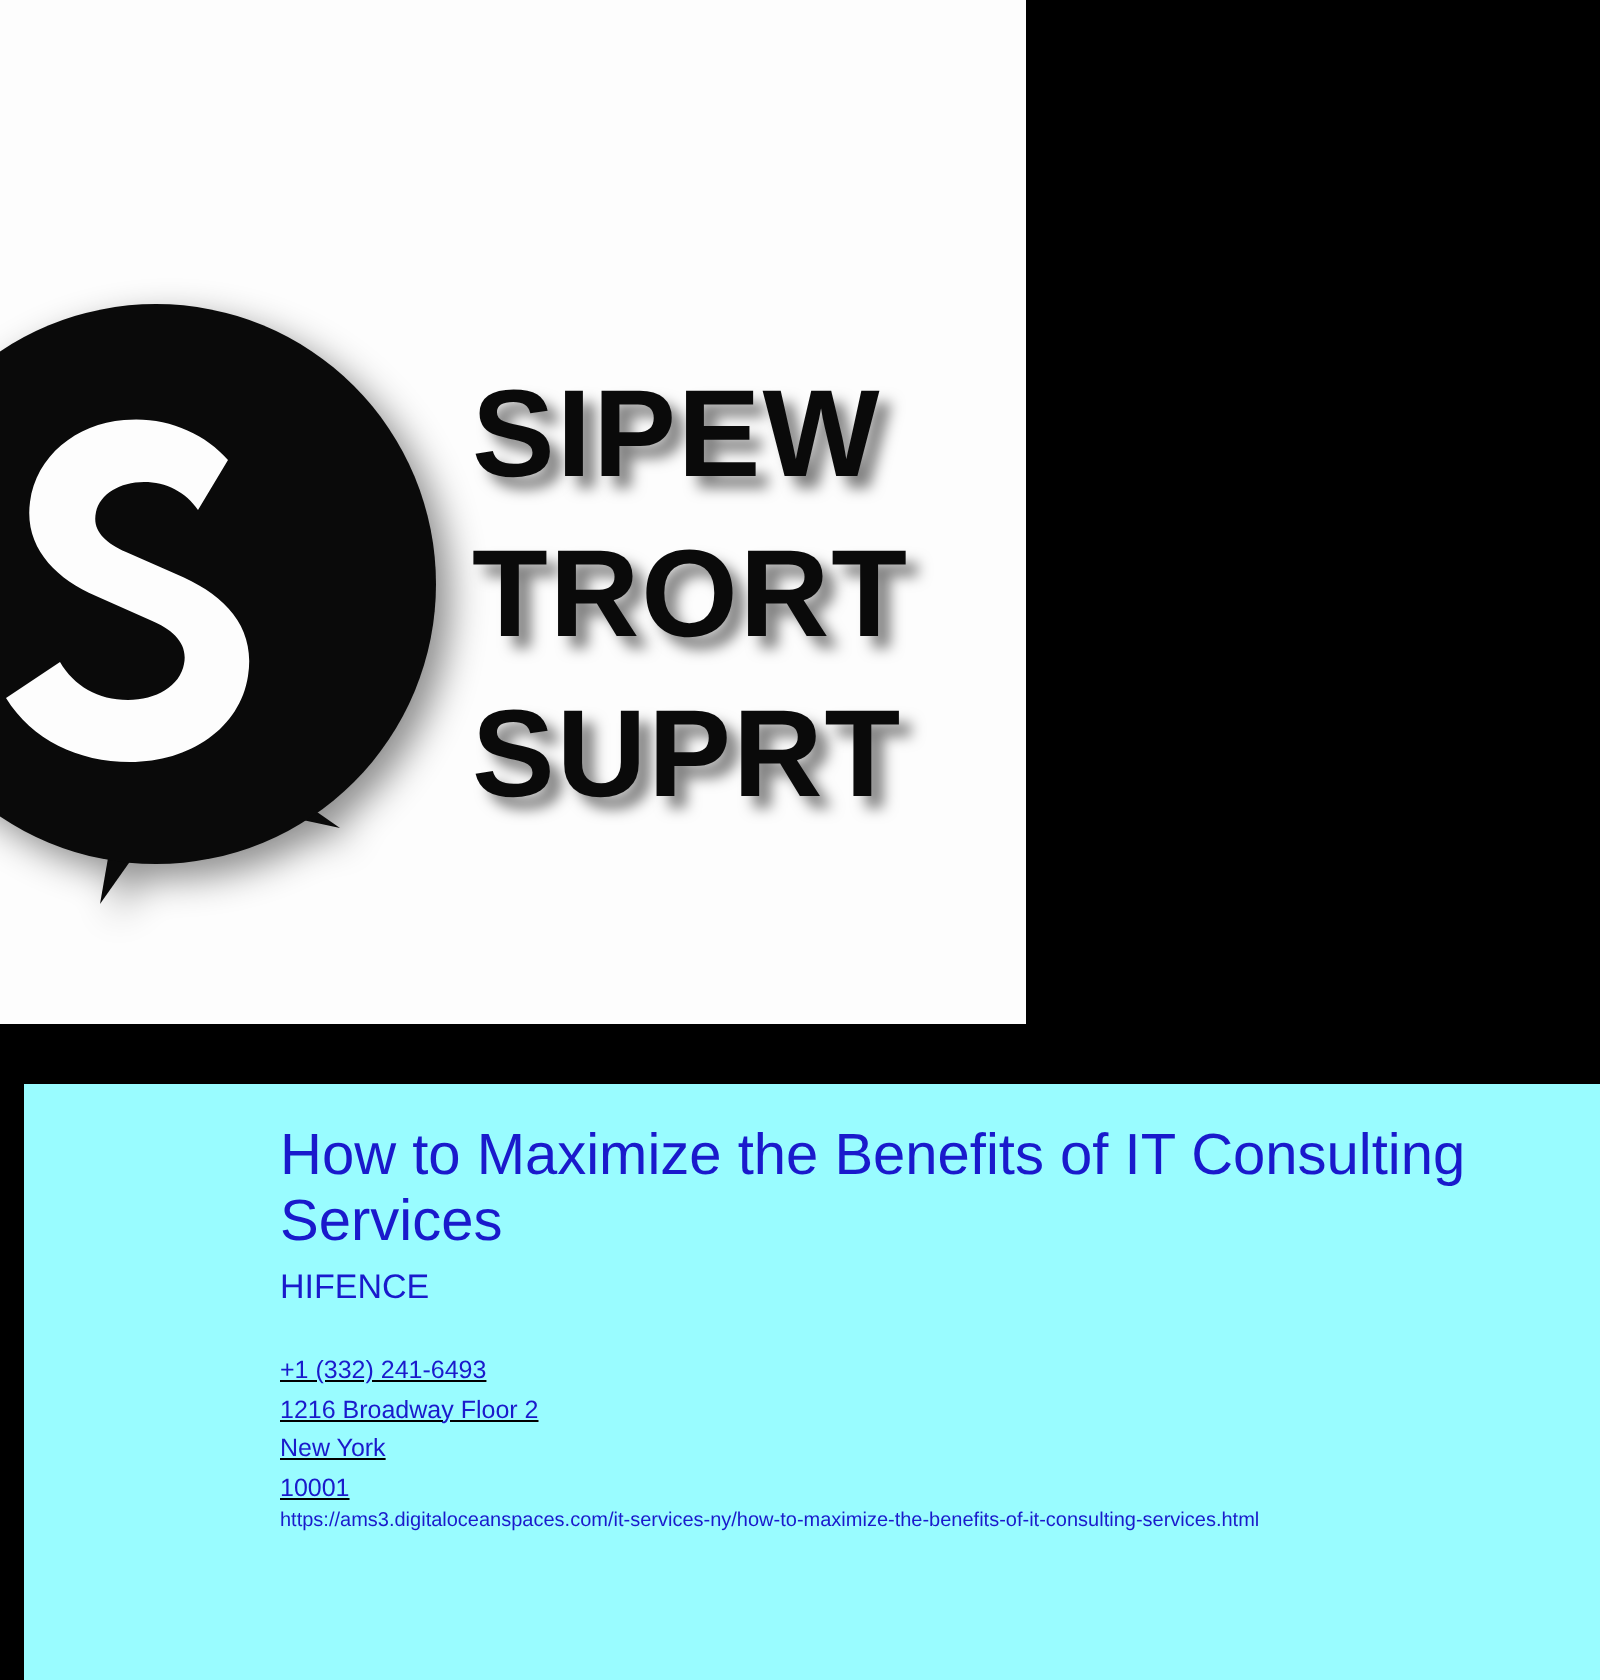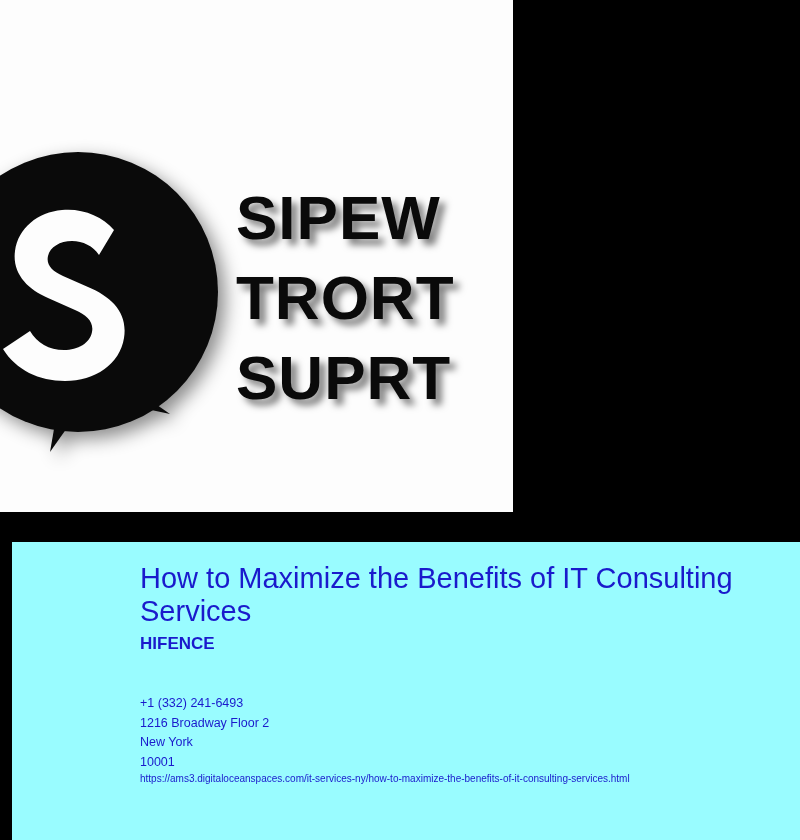--- a/index.html
+++ b/index.html
@@ -114,24 +114,25 @@
     color: #1a1acc;
     font-weight: normal;
     margin: 0;
     letter-spacing: 0px;
   }
   .info-subtitle {
     font-size: 17px;
     line-height: 22px;
     color: #1a1acc;
     margin: 5px 0 0 0;
-    font-weight: bold;
+    font-weight: normal;
   }
   .info-contact {
-    margin-top: 39px;
+    margin-top: 21px;
+    text-decoration: underline;
   }
   .info-contact-line {
     font-size: 12.5px;
     line-height: 19.5px;
     color: #1a1acc;
   }
   .info-url {
     margin-top: 0;
     font-size: 10px;
     line-height: 13px;

